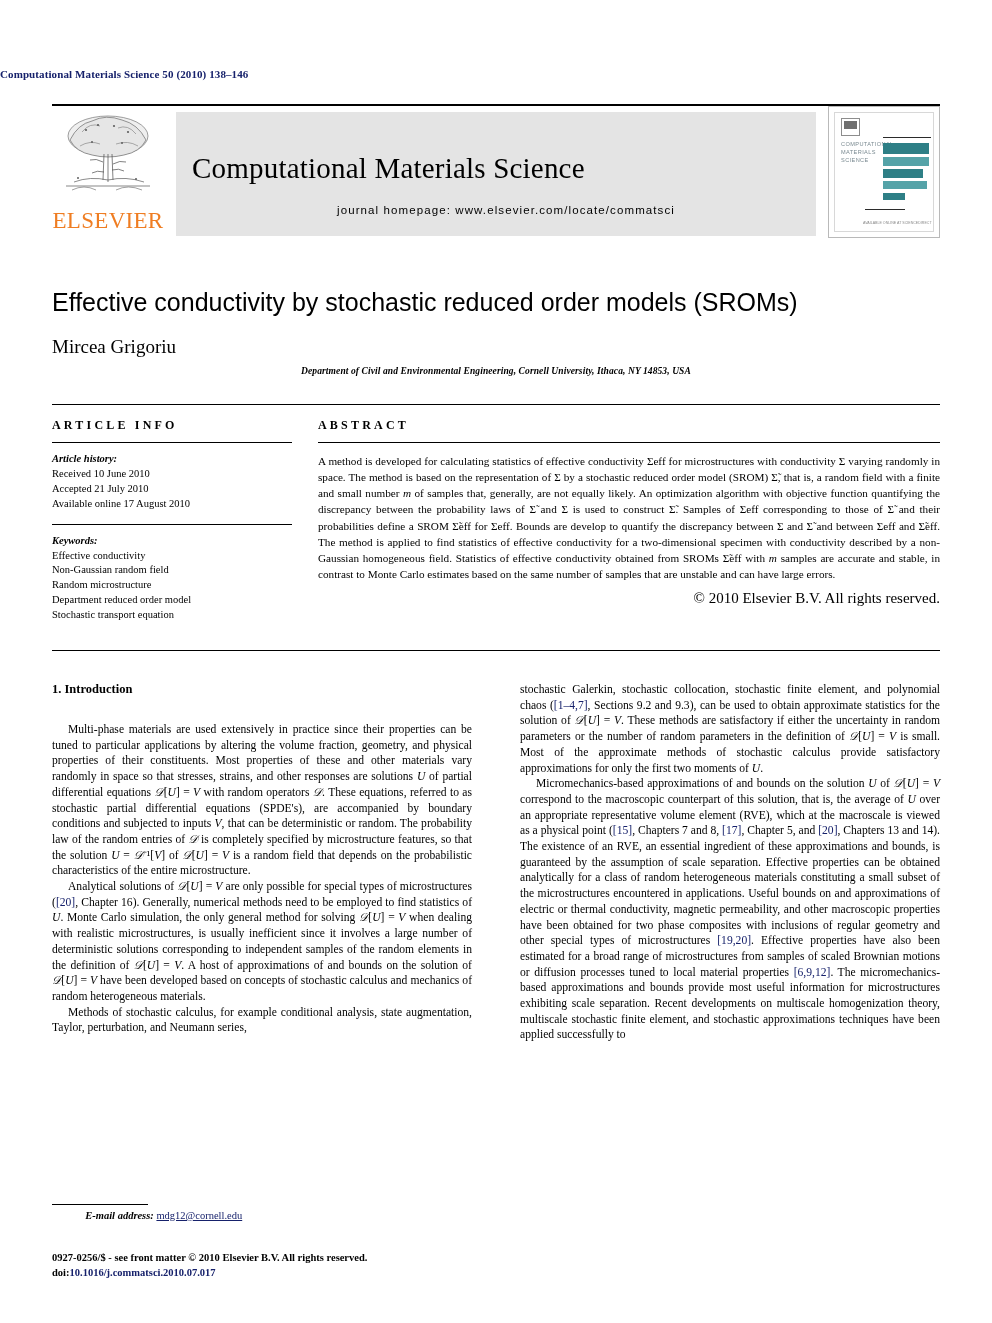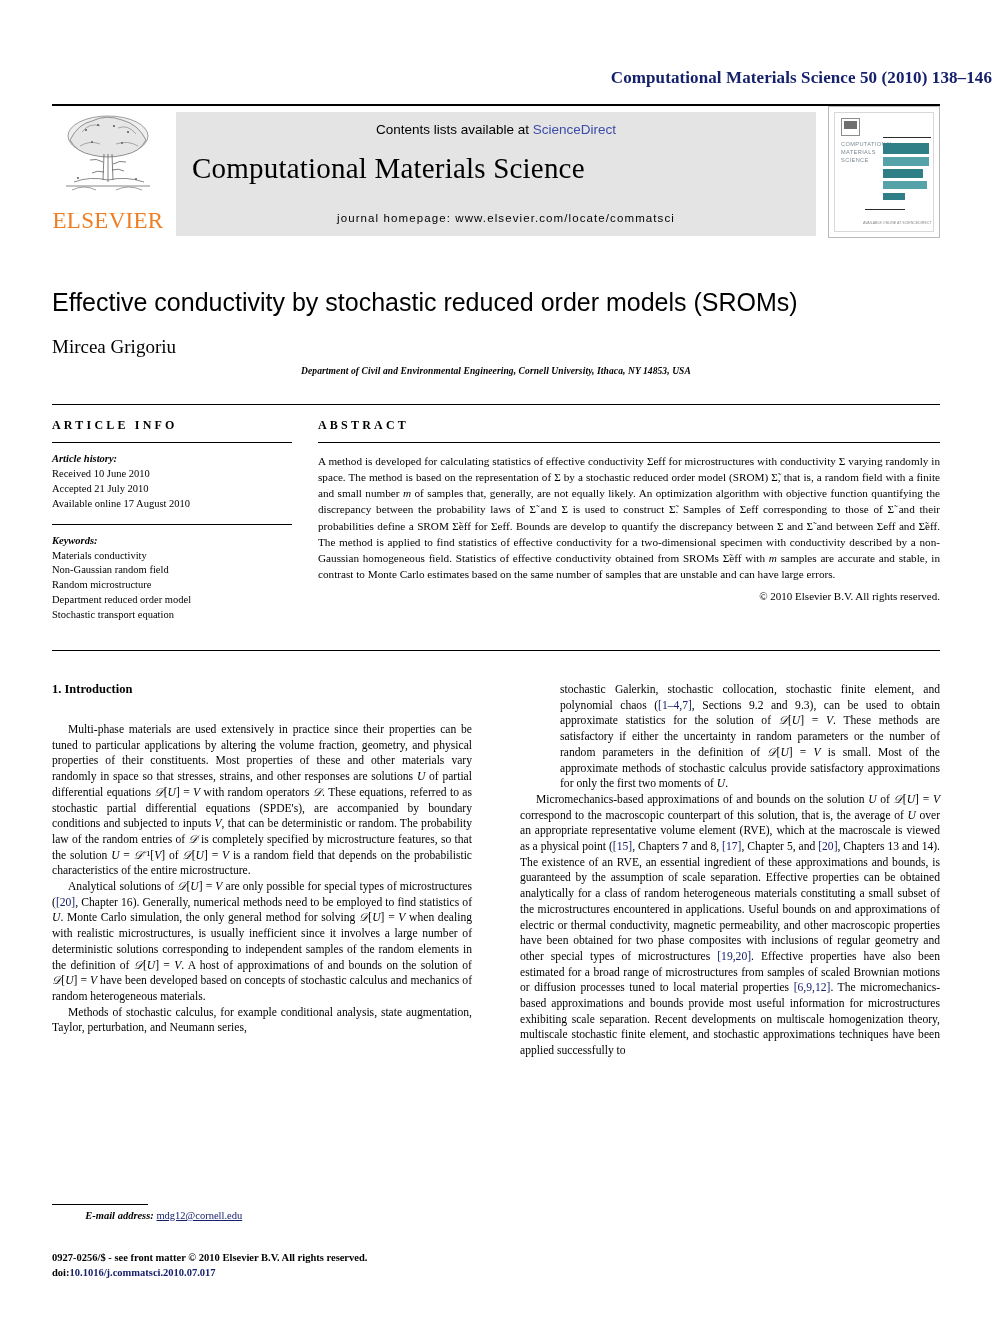--- a/index.html
+++ b/index.html
@@ -9,24 +9,24 @@
     font-family:"Liberation Serif", serif;
     color:#000;
     position:relative;
     overflow:hidden;
   }
   .page{position:absolute;left:0;top:0;width:992px;height:1323px;}
 
   
   .runhead{
     position:absolute;left:0;top:68px;width:992px;
-    text-align:right;
+    text-align:left;
     font-family:"Liberation Serif", serif;
     font-weight:bold;
-    font-size:17px;
+    font-size:11px;
     color:#16216b;
     letter-spacing:.1px;
   }
 
   
   .masthead-rule{
     position:absolute;left:52px;top:104px;width:888px;height:2px;background:#000;
   }
   .masthead{
     position:absolute;left:52px;top:106px;width:888px;height:132px;
@@ -54,21 +54,21 @@
     font-family:"Liberation Sans", sans-serif;
     font-size:13.5px;color:#000;
   }
   .banner .contents .sd{color:#3b4ba8;}
   .banner .jtitle{
     position:absolute;left:16px;top:40px;width:615px;text-align:left;
     font-family:"Liberation Serif", serif;
     font-size:29px;color:#000;letter-spacing:.2px;
   }
   .banner .jhome{
-    position:absolute;left:0;top:100px;width:660px;text-align:center;
+    position:absolute;left:0;top:92px;width:660px;text-align:center;
     font-family:"Liberation Sans", sans-serif;
     font-size:11.5px;color:#000;letter-spacing:1.1px;
   }
   
   .cover{
     position:absolute;left:776px;top:0px;width:112px;height:132px;
     border:1px solid #b9b9b9;background:#fff;box-sizing:border-box;
   }
   .cover-inner{position:absolute;left:5px;top:5px;right:5px;bottom:5px;background:#fff;border:1px solid #d8d8d8;box-sizing:border-box;}
   .cov-badge{position:absolute;left:6px;top:5px;width:17px;height:16px;background:#fff;border:1px solid #8d8d8d;}
@@ -107,42 +107,42 @@
   }
   .hr-thin{height:1px;background:#000;width:100%;}
   .info-block{font-family:"Liberation Serif", serif;font-size:10.5px;line-height:1.42;color:#000;}
   .info-block .it{font-style:italic;font-weight:bold;}
   .abs-text{
     font-family:"Liberation Serif", serif;
     font-size:11.2px;line-height:1.44;text-align:justify;color:#000;
   }
   .abs-copy{
     margin-top:8px;text-align:right;
-    font-family:"Liberation Serif", serif;font-size:11px;color:#000;
+    font-family:"Liberation Serif", serif;font-size:15px;color:#000;
   }
   .info-rule-bot{position:absolute;left:52px;top:650px;width:888px;height:1px;background:#000;}
 
   
   .body{
     position:absolute;left:52px;top:682px;width:888px;height:528px;
   }
   .col{position:absolute;top:0;width:420px;height:528px;}
   .col.left{left:0;}
   .col.right{left:468px;}
   .h1{
     font-family:"Liberation Serif", serif;
     font-weight:bold;font-size:12.5px;margin:0 0 25px 0;
   }
   p.bt{
     font-family:"Liberation Serif", serif;
     font-size:11.6px;line-height:1.355;text-align:justify;
     margin:0;text-indent:16px;
     hyphens:auto;
   }
-  p.bt.cont{text-indent:0;margin-left:40px;}
+  p.bt.cont{text-indent:0;}
   .cite{color:#16216b;}
   .scr{font-family:"Liberation Serif", serif;font-style:italic;}
   .mathi{font-style:italic;}
 
   
   .fn-rule{position:absolute;left:52px;top:1204px;width:96px;height:1px;background:#000;}
   .fn{
     position:absolute;left:52px;top:1210px;width:420px;
     font-family:"Liberation Serif", serif;font-size:10.5px;color:#000;margin-left:28px;
   }
@@ -187,23 +187,20 @@
           <circle cx="36" cy="32" r="1"></circle>
             <circle cx="66" cy="33" r="1"></circle>
           <circle cx="22" cy="68" r="1"></circle>
             <circle cx="80" cy="69" r="1"></circle>
         </g>
       </svg>
       <div class="elsevier-word">ELSEVIER</div>
     </div>
 
     <div class="banner">
-      <div class="contents">
-        <span>Contents lists available at </span><span class="sd">ScienceDirect</span>
-      </div>
       <div class="jtitle">Computational Materials Science</div>
       <div class="jhome">journal homepage: www.elsevier.com/locate/commatsci</div>
     </div>
 
     <div class="cover">
       <div class="cover-inner">
         <div class="cov-badge">
             <i></i>
           </div>
         <div class="cov-t" style="top:28px">COMPUTATIONAL</div>
@@ -232,21 +229,21 @@
     <div class="hr-thin" style="margin:9px 0 9px 0"></div>
     <div class="info-block">
       <div class="it">Article history:</div>
       <div>Received 10 June 2010</div>
       <div>Accepted 21 July 2010</div>
       <div>Available online 17 August 2010</div>
     </div>
     <div class="hr-thin" style="margin:12px 0 9px 0"></div>
     <div class="info-block">
       <div class="it">Keywords:</div>
-      <div>Materials conductivity</div>
+      <div>Effective conductivity</div>
       <div>Non-Gaussian random field</div>
       <div>Random microstructure</div>
       <div>Department reduced order model</div>
       <div>Stochastic transport equation</div>
     </div>
   </div>
 
   <div class="abscol">
     <div class="sechead">ABSTRACT</div>
     <div class="hr-thin" style="margin:9px 0 10px 0"></div>

